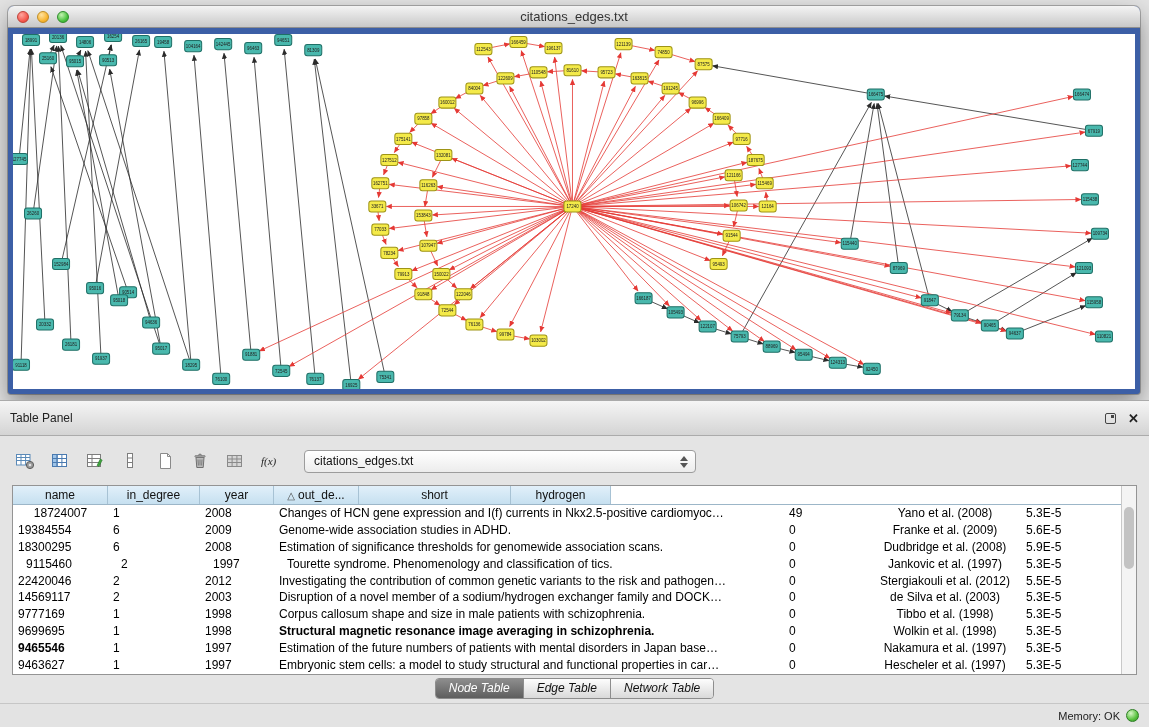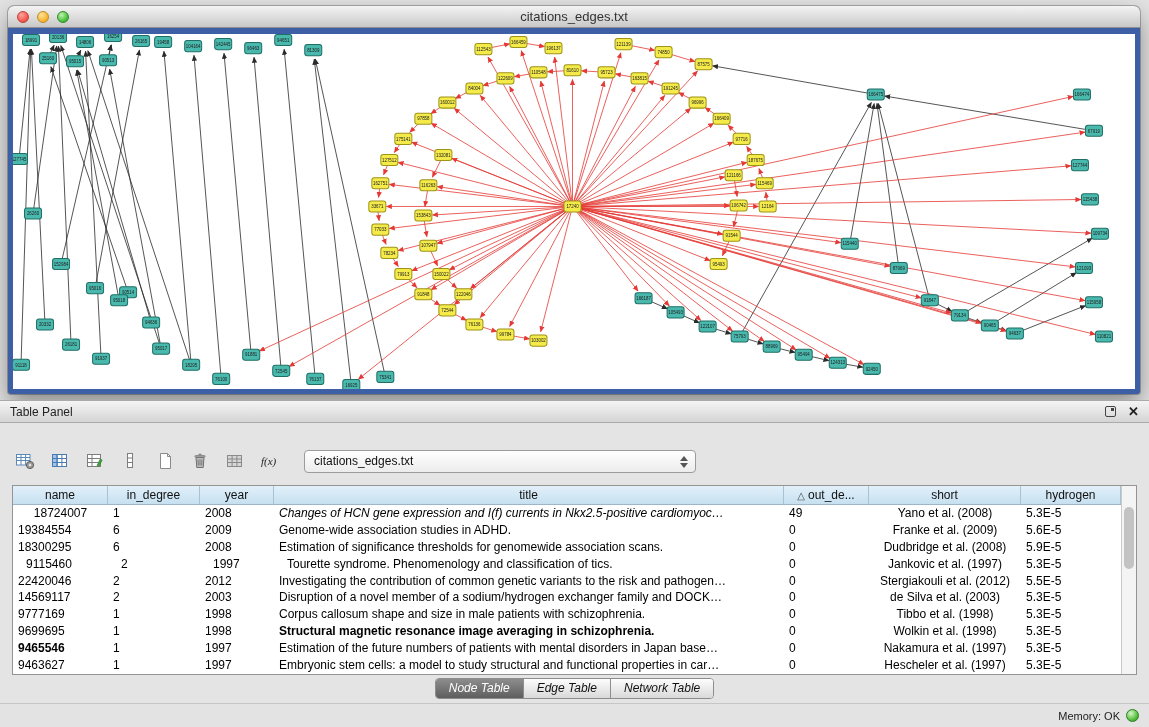--- a/index.html
+++ b/index.html
@@ -29,21 +29,21 @@
   .light.green { background:radial-gradient(circle at 35% 30%, #c4f2b2, #47c13c 65%, #2f9e2c); border:1px solid #2e8d2b; }
   .canvas-frame { position:absolute; left:0; top:23px; right:0; bottom:0; padding:5px; }
   .network-canvas { position:relative; width:100%; height:100%; background:#fff; overflow:hidden; }
 
   
   .table-panel {
     position:absolute; left:0; top:400px; width:1149px; height:303px;
     background:#e4e4e4; border-top:1px solid #aaa;
   }
   .panel-header {
-    height:22px; background:linear-gradient(#f5f5f5,#d4d4d4);
+    height:35px; background:linear-gradient(#f5f5f5,#d4d4d4);
     border-bottom:1px solid #ababab; display:flex; align-items:center; padding:0 10px;
   }
   .panel-title { font-size:12px; color:#222; }
   .panel-header-icons { margin-left:auto; display:flex; align-items:center; gap:12px; }
   .float-icon { width:11px; height:11px; border:1.5px solid #444; border-radius:2px; position:relative; }
   .float-icon:after { content:""; position:absolute; right:1px; top:1px; width:3px; height:3px; background:#444; }
   .close-icon { font-size:13px; font-weight:bold; color:#222; line-height:1; cursor:default; }
 
   .toolbar { position:absolute; top:46px; left:12px; height:28px; display:flex; align-items:center; gap:9px; }
   .tool-btn { width:26px; height:24px; display:flex; align-items:center; justify-content:center; border-radius:3px; }
@@ -756,40 +756,37 @@
     <div class="thead">
         <div class="hcell" style="width: 95px; flex: 0 0 95px;">
           <span>name</span>
         </div>
         <div class="hcell" style="width: 92px; flex: 0 0 92px;">
           <span>in_degree</span>
         </div>
         <div class="hcell" style="width: 74px; flex: 0 0 74px;">
           <span>year</span>
         </div>
-        <div class="hcell" style="flex: 1 1 auto;">
-          <span>title</span>
-        </div>
         <div class="hcell" style="width: 85px; flex: 0 0 85px;">
           <span class="sortmark">△</span>
           <span>out_de...</span>
         </div>
         <div class="hcell" style="width: 152px; flex: 0 0 152px;">
           <span>short</span>
         </div>
         <div class="hcell" style="width: 100px; flex: 0 0 100px;">
           <span>hydrogen</span>
         </div>
       </div>
     <div class="tbody">
         <div class="trow">
           <div class="tcell" style="width: 95px; flex: 0 0 95px; text-align: center;">18724007</div>
           <div class="tcell" style="width: 92px; flex: 0 0 92px;">1</div>
           <div class="tcell" style="width: 74px; flex: 0 0 74px;">2008</div>
-          <div class="tcell" style="flex: 1 1 auto; font-style: italic;">Changes of HCN gene expression and I(f) currents in Nkx2.5-positive cardiomyoc…</div>
+          <div class="tcell" style="flex: 1 1 auto;">Changes of HCN gene expression and I(f) currents in Nkx2.5-positive cardiomyoc…</div>
           <div class="tcell" style="width: 85px; flex: 0 0 85px;">49</div>
           <div class="tcell center" style="width: 152px; flex: 0 0 152px;">Yano et al. (2008)</div>
           <div class="tcell" style="width: 100px; flex: 0 0 100px;">5.3E-5</div>
         </div>
         <div class="trow">
           <div class="tcell" style="width: 95px; flex: 0 0 95px;">19384554</div>
           <div class="tcell" style="width: 92px; flex: 0 0 92px;">6</div>
           <div class="tcell" style="width: 74px; flex: 0 0 74px;">2009</div>
           <div class="tcell" style="flex: 1 1 auto;">Genome-wide association studies in ADHD.</div>
           <div class="tcell" style="width: 85px; flex: 0 0 85px;">0</div>

